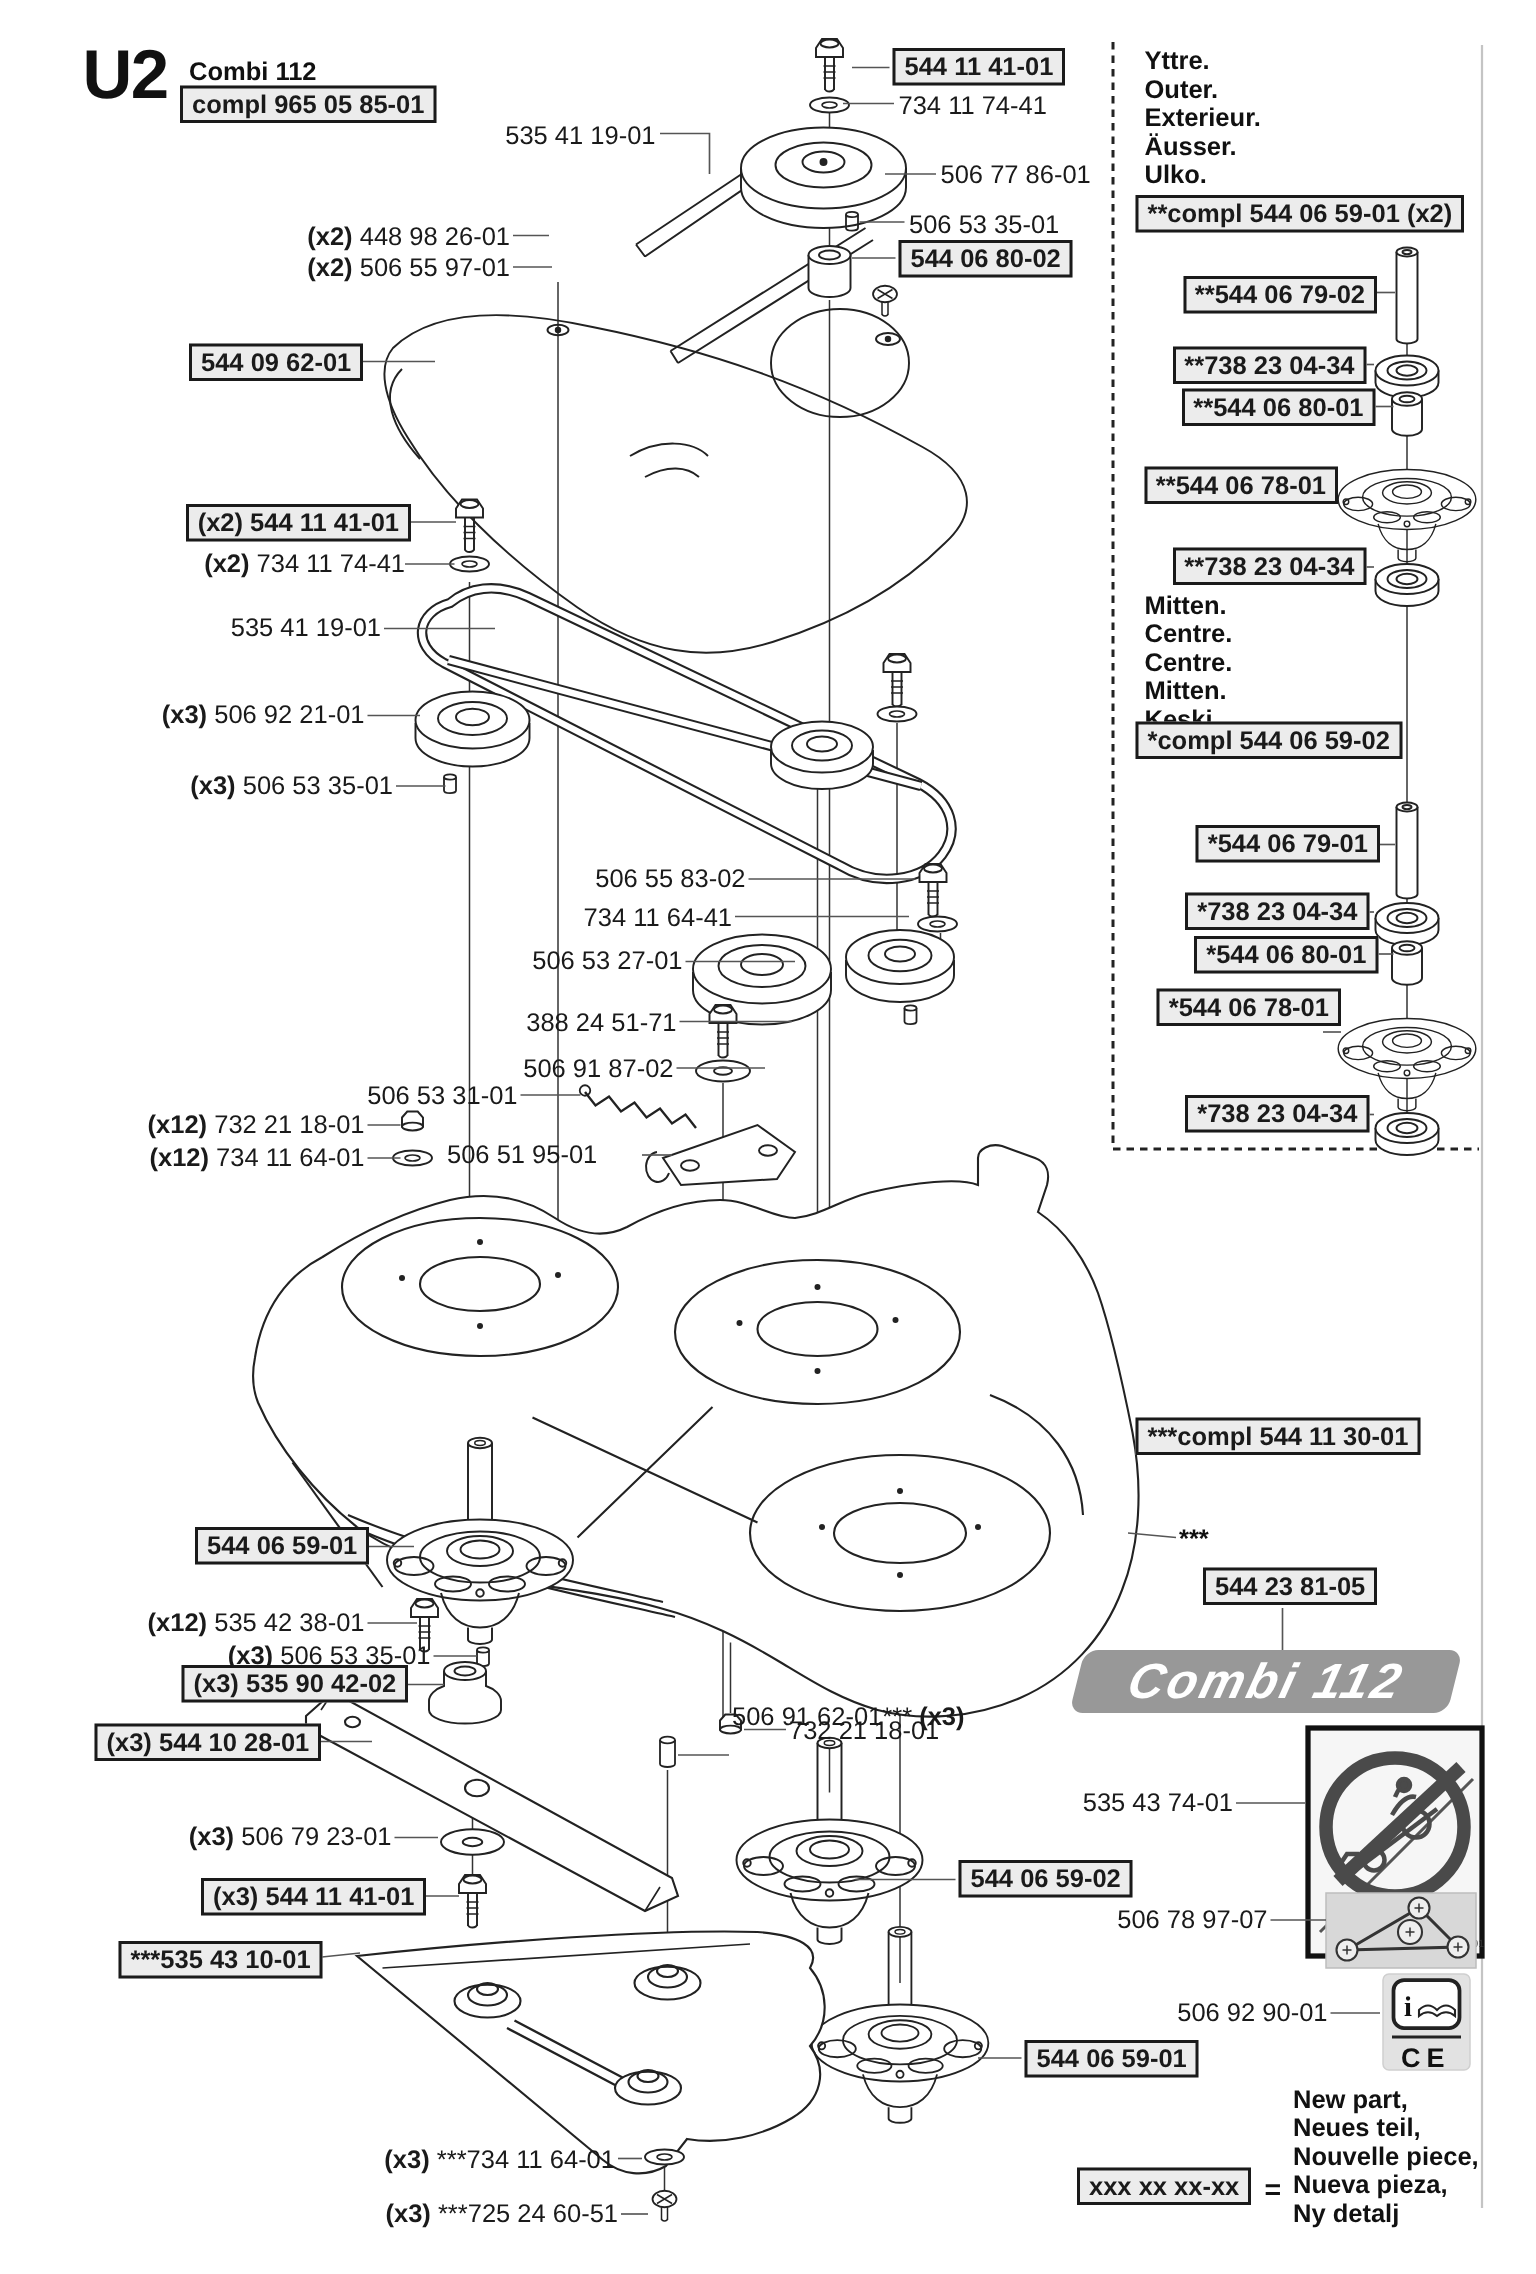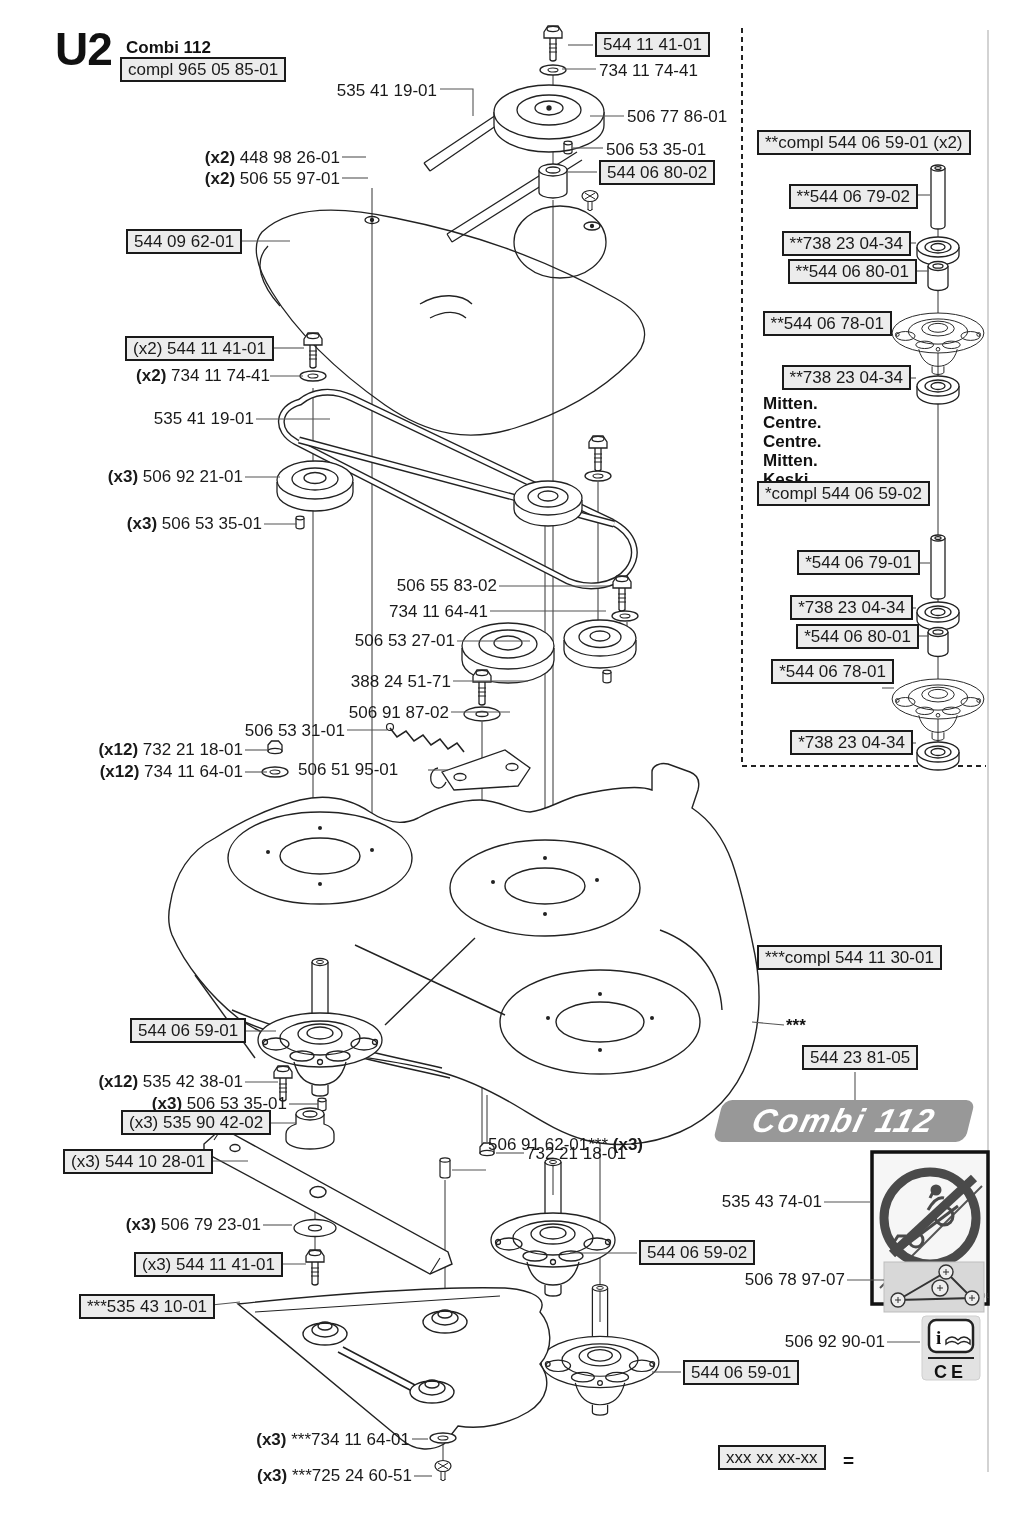--- a/index.html
+++ b/index.html
@@ -1,21 +1,21 @@
 <!DOCTYPE html>
 <html><head>
 <meta charset="utf-8">
 <style>
   html,body{margin:0;padding:0;background:#fff;}
   .page{position:relative;width:1024px;height:1516px;background:#fff;overflow:hidden;
         font-family:"Liberation Sans",sans-serif;color:#111;}
   svg{position:absolute;left:0;top:0;}
   .lbl{position:absolute;font-size:17px;line-height:1.12;font-weight:400;white-space:nowrap;color:#1a1a1a;}
   .lbl .p{font-weight:700;}
-  .box{background:#ececec;border:2px solid #1a1a1a;padding:1px 6px;font-weight:400;}
+  .box{background:#ececec;border:2px solid #1a1a1a;padding:1px 6px;font-weight:700;}
   .hdr-code{position:absolute;font-size:46px;font-weight:800;letter-spacing:-1px;}
   .hdr-model{position:absolute;font-size:17px;font-weight:700;}
   .langs{position:absolute;font-size:17px;font-weight:700;line-height:19px;white-space:nowrap;}
   .stars{position:absolute;font-size:17px;font-weight:700;}
   .equals{position:absolute;font-size:19px;font-weight:700;}
   .logo{position:absolute;left:718px;top:1100px;width:252px;height:42px;background:#989898;
         border-radius:9px;transform:skewX(-14deg);display:flex;align-items:center;justify-content:center;}
   .logo span{font-style:italic;font-weight:900;font-size:33px;color:#fff;letter-spacing:2px;}
 </style>
 </head>
@@ -406,20 +406,27 @@
 <div class="lbl" style="right:527px;top:576px">506 55 83-02</div>
 <div class="lbl" style="right:536px;top:602px">734 11 64-41</div>
 <div class="lbl" style="right:569px;top:631px">506 53 27-01</div>
 <div class="lbl" style="right:573px;top:672px">388 24 51-71</div>
 <div class="lbl" style="right:575px;top:703px">506 91 87-02</div>
 <div class="lbl" style="right:679px;top:721px">506 53 31-01</div>
 <div class="lbl" style="right:781px;top:740px"><span class="p">(x12)</span> <span>732 21 18-01</span></div>
 <div class="lbl" style="right:781px;top:762px"><span class="p">(x12)</span> <span>734 11 64-01</span></div>
 <div class="lbl" style="left:298px;top:760px">506 51 95-01</div>
 
+<div class="langs" style="left:763px;top:31px">
+  <div>Yttre.</div>
+      <div>Outer.</div>
+  <div>Exterieur.</div>
+      <div>Äusser.</div>
+  <div>Ulko.</div>
+</div>
 <div class="lbl box" style="left:757px;top:130px">**compl 544 06 59-01 (x2)</div>
 <div class="lbl box" style="right:106px;top:184px">**544 06 79-02</div>
 <div class="lbl box" style="right:113px;top:231px">**738 23 04-34</div>
 <div class="lbl box" style="right:107px;top:259px">**544 06 80-01</div>
 <div class="lbl box" style="right:132px;top:311px">**544 06 78-01</div>
 <div class="lbl box" style="right:113px;top:365px">**738 23 04-34</div>
 <div class="langs" style="left:763px;top:394px">
   <div>Mitten.</div>
       <div>Centre.</div>
   <div>Centre.</div>
@@ -452,14 +459,21 @@
 <div class="lbl" style="right:202px;top:1192px">535 43 74-01</div>
 <div class="lbl box" style="left:639px;top:1240px">544 06 59-02</div>
 <div class="lbl" style="right:179px;top:1270px">506 78 97-07</div>
 <div class="lbl" style="right:139px;top:1332px">506 92 90-01</div>
 <div class="lbl box" style="left:683px;top:1360px">544 06 59-01</div>
 <div class="lbl" style="right:614px;top:1430px"><span class="p">(x3)</span> <span>***734 11 64-01</span></div>
 <div class="lbl" style="right:612px;top:1466px"><span class="p">(x3)</span> <span>***725 24 60-51</span></div>
 
 <div class="lbl box" style="left:718px;top:1445px">xxx xx xx-xx</div>
 <div class="equals" style="left:843px;top:1450px">=</div>
-
+<div class="langs" style="left:862px;top:1390px">
+  <div>New part,</div>
+      <div>Neues teil,</div>
+  <div>Nouvelle piece,</div>
+      <div>Nueva pieza,</div>
+  <div>Ny detalj</div>
 </div>
 
+</div>
+
 </body></html>

